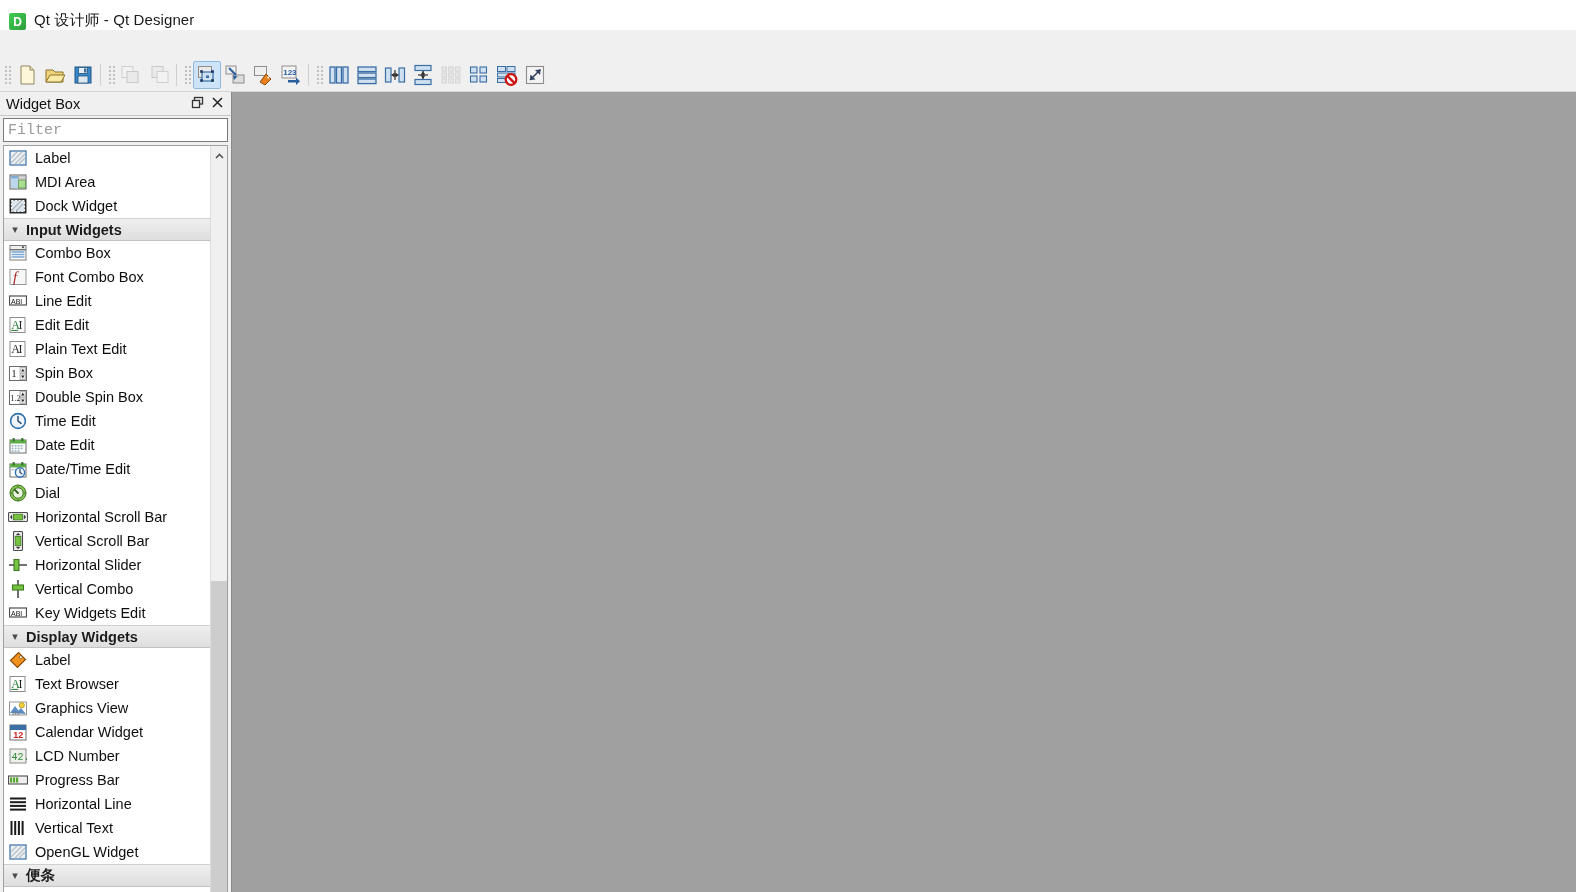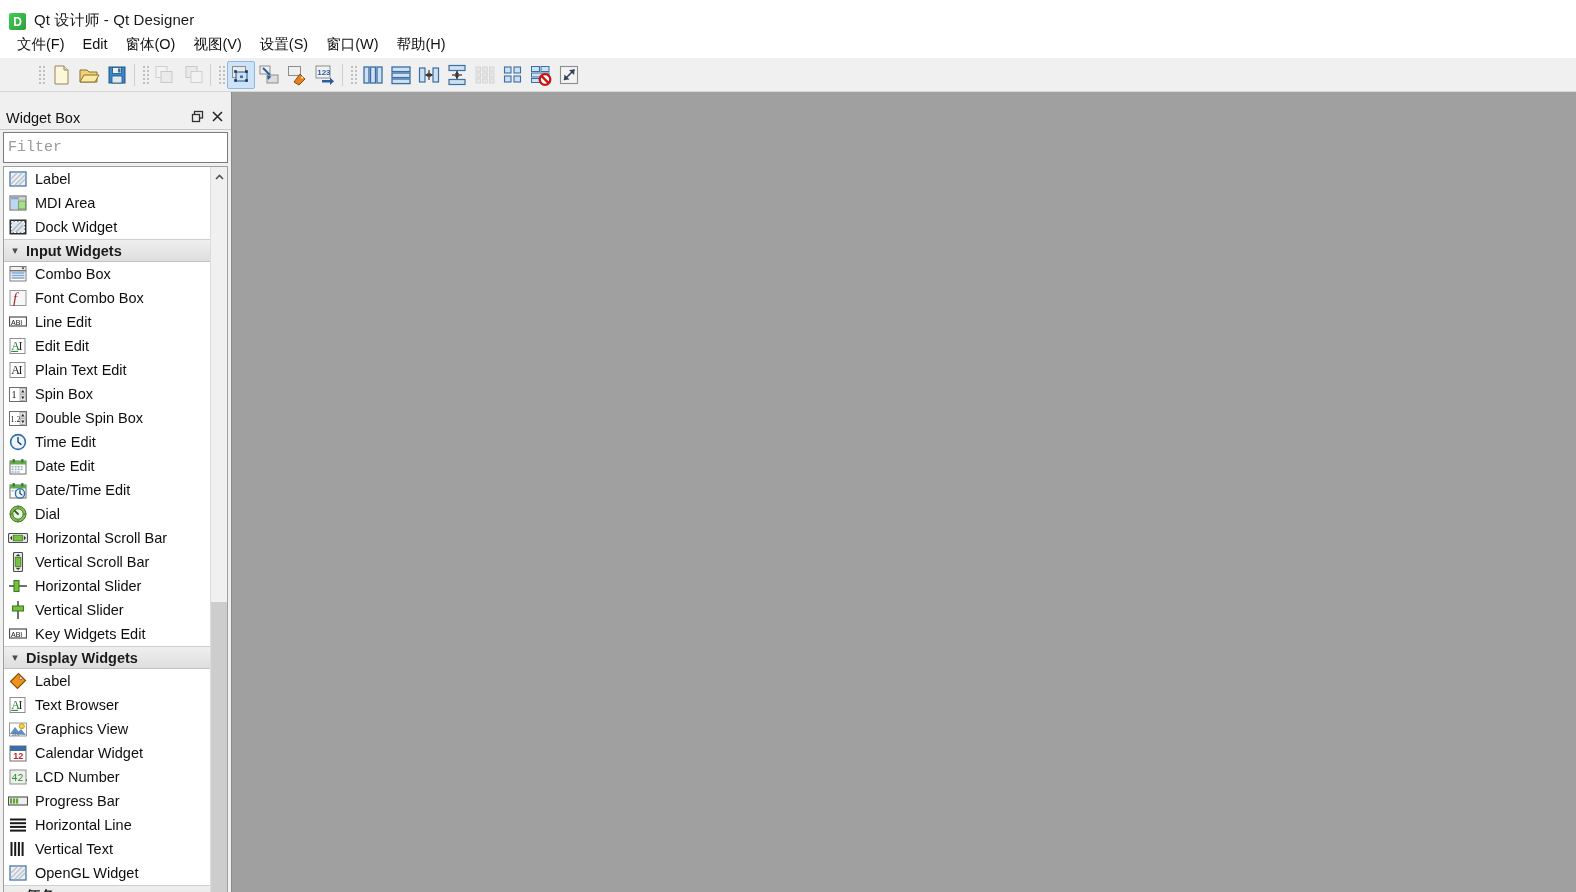--- a/index.html
+++ b/index.html
@@ -58,21 +58,20 @@
     font-family: "Liberation Sans", sans-serif;
   }
 
   
   #toolbar {
     position: absolute; left: 0; top: 58px; width: 1576px; height: 34px;
     background: #f0f0f0;
     border-bottom: 1px solid #d6d6d6;
     display: flex; align-items: center;
     box-sizing: border-box;
-    padding-left: 34px;
   }
   .tb-grip {
     width: 8px; height: 22px; margin: 0 2px 0 3px;
     flex: 0 0 auto;
     background-image:
       radial-gradient(#b8b8b8 40%, transparent 41%);
     background-size: 4px 4px;
     background-position: 1px 1px;
     opacity: .85;
   }
@@ -102,38 +101,37 @@
     box-sizing: border-box;
     display: flex; flex-direction: column;
   }
   #wb-titlebar {
     height: 24px; flex: 0 0 auto;
     display: flex; align-items: center;
     background: #f0f0f0;
     border-bottom: 1px solid #c8c8c8;
     padding: 0 4px 0 6px;
     box-sizing: border-box;
-    margin-top: 14px;
   }
   #wb-title {
     font-size: 14.5px; color: #111; flex: 1 1 auto;
     font-family: "Liberation Sans", sans-serif;
   }
   .wb-tb-btn {
     width: 20px; height: 20px;
     display: flex; align-items: center; justify-content: center;
     flex: 0 0 auto;
   }
 
   #wb-filter-wrap {
     flex: 0 0 auto; padding: 2px 3px 3px 3px;
     box-sizing: border-box;
   }
   #wb-filter {
-    width: 100%; height: 31px;
+    width: 100%; height: 24px;
     box-sizing: border-box;
     border: 1px solid #7a7a7a;
     background: #ffffff;
     font-family: "Liberation Mono", monospace;
     font-size: 15px;
     color: #0f766e;
     padding: 0 4px;
     outline: none;
   }
   #wb-filter::placeholder { color: #9a9a9a; opacity: 1; }
@@ -229,29 +227,20 @@
 </head>
 <body>
 
 <div id="app">
 
   <div id="titlebar">
     <div id="app-icon"></div>
     <div id="title-text">Qt 设计师 - Qt Designer</div>
   </div>
 
-  <div id="menubar">
-    <div class="menu-item">文件(F)</div>
-    <div class="menu-item">Edit</div>
-    <div class="menu-item">窗体(O)</div>
-    <div class="menu-item">视图(V)</div>
-    <div class="menu-item">设置(S)</div>
-    <div class="menu-item">窗口(W)</div>
-    <div class="menu-item">帮助(H)</div>
-  </div>
 
   <div id="toolbar">
 
     <div class="tb-grip"></div>
 
     <div class="tb-btn">
       <span>
         <svg width="22" height="22" viewBox="0 0 22 22">
           <path d="M5 2 h9 l4 4 v14 h-13 z" fill="#fdf6d8" stroke="#8f8660" stroke-width="1"></path>
           <path d="M14 2 v4 h4" fill="#ece2b5" stroke="#8f8660" stroke-width="1"></path>
@@ -721,21 +710,21 @@
           <span class="lbl">Horizontal Slider</span>
         </div>
 
         <div class="wb-row">
           <span class="ic">
             <svg width="16" height="20" viewBox="0 0 16 20">
               <path d="M8 1 v18" stroke="#4d4d4d" stroke-width="1.6"></path>
               <rect x="2.5" y="6" width="11" height="5" fill="#74c23f" stroke="#3e7a21" stroke-width="1.1"></rect>
             </svg>
           </span>
-          <span class="lbl">Vertical Slider</span>
+          <span class="lbl">Vertical Combo</span>
         </div>
 
         <div class="wb-row">
           <span class="ic">
             <svg width="18" height="14" viewBox="0 0 18 14">
               <rect x="0.5" y="2" width="17" height="9" fill="#ffffff" stroke="#4d4d4d" stroke-width="1.2"></rect>
               <text x="2" y="9.6" font-family="Liberation Sans, sans-serif" font-size="7" fill="#111">ABI</text>
             </svg>
           </span>
           <span class="lbl">Key Widgets Edit</span>

